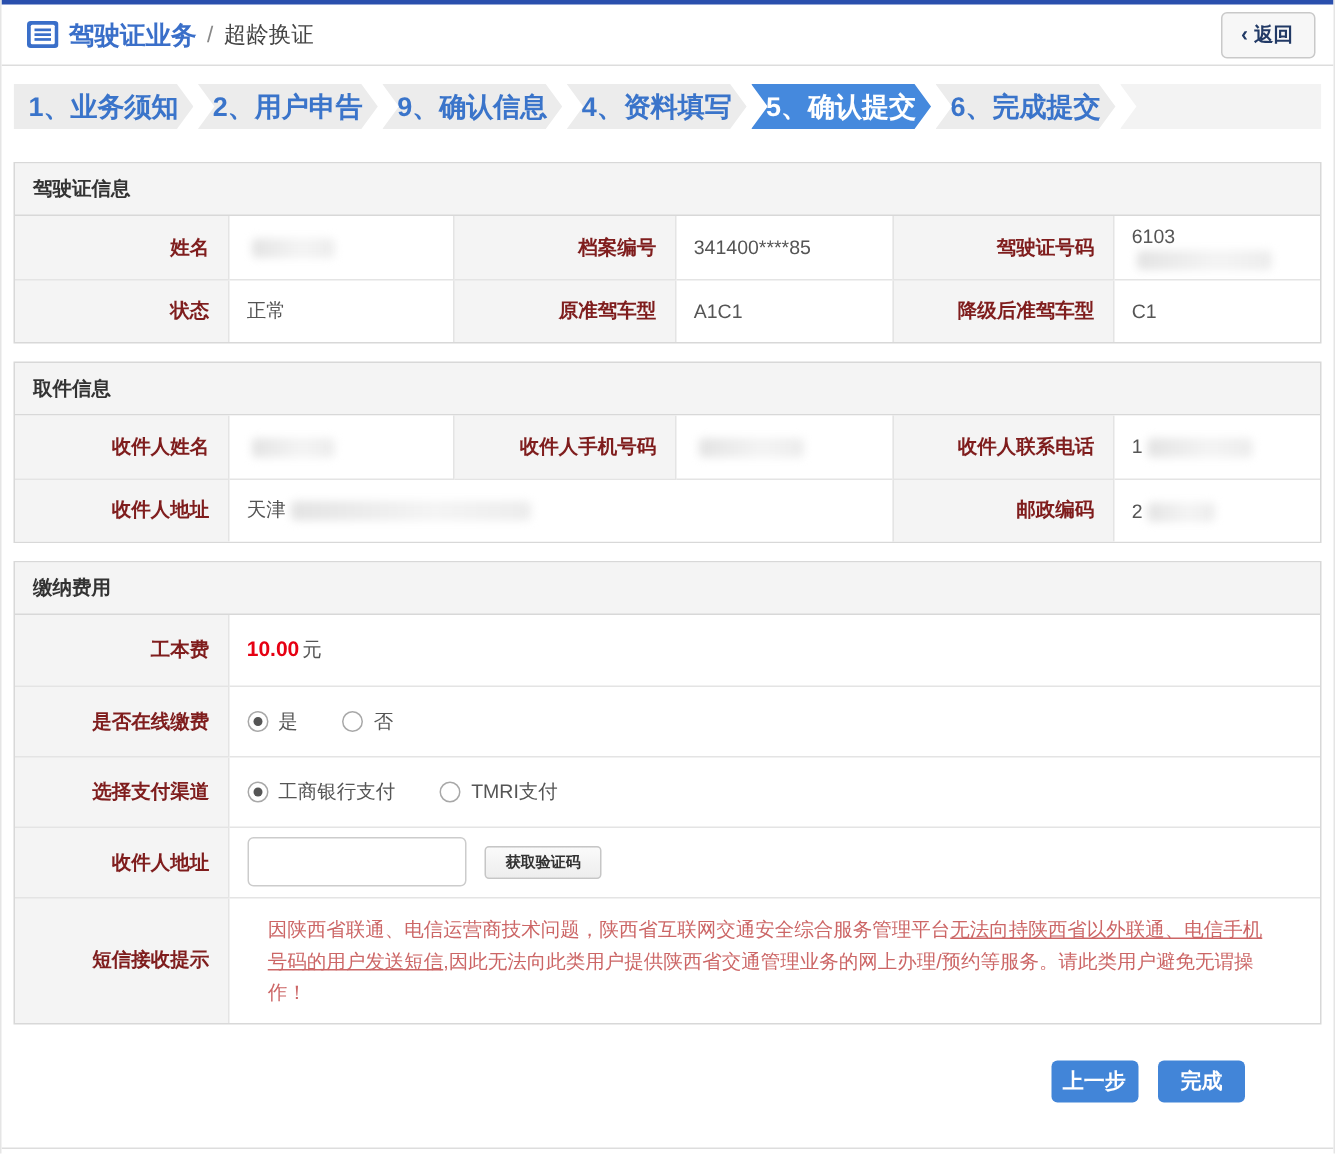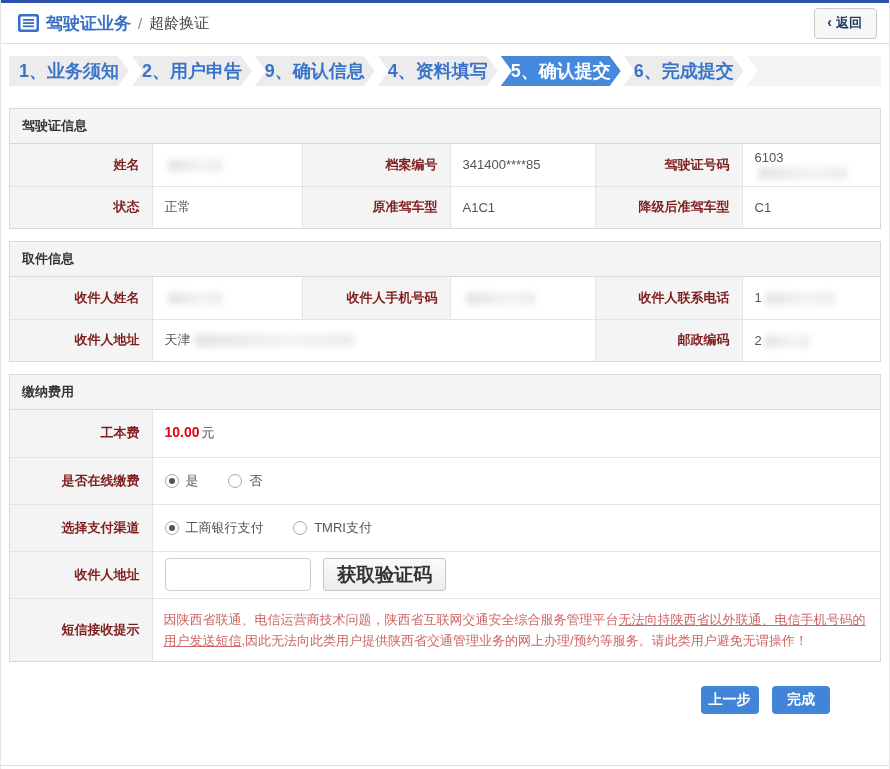--- a/index.html
+++ b/index.html
@@ -82,27 +82,27 @@
     content:""; position:absolute; left:3px; top:3px; right:3px; bottom:3px;
     border-radius:50%; background:#555;
   }
   
   .code-input {
     width:146px; height:33px; border:1px solid #ccc; border-radius:4px;
     padding:0 8px; font-size:13px; font-family:inherit; color:#333;
     vertical-align:middle;
   }
   .get-code-btn {
-    margin-left:9px; height:33px; padding:0 13px; vertical-align:middle;
+    margin-left:9px; height:22px; padding:0 13px; vertical-align:middle;
     background:linear-gradient(#fafafa,#ededed); border:1px solid #c6c6c6;
-    border-radius:3px; font-size:19px; font-weight:bold; color:#333;
+    border-radius:3px; font-size:10px; font-weight:bold; color:#333;
     cursor:pointer; font-family:inherit;text-align:center;
   }
   
-  td.notice-cell { padding:10px 11px; height:auto; line-height:21px; }
+  td.notice-cell { padding:10px 26px; height:auto; line-height:21px; }
   .notice-text { color:#c66; font-size:13px; }
   .notice-text .und { text-decoration:underline; }
   
   .footer-actions { text-align:right; padding:12px 59px 0 0; }
   .btn-primary {
     background:#4285d8; color:#fff; border:none; border-radius:4px;
     height:28px; width:58px; font-size:14px; font-weight:bold;
     cursor:pointer; font-family:inherit;
   }
   .btn-primary + .btn-primary { margin-left:9px; }

